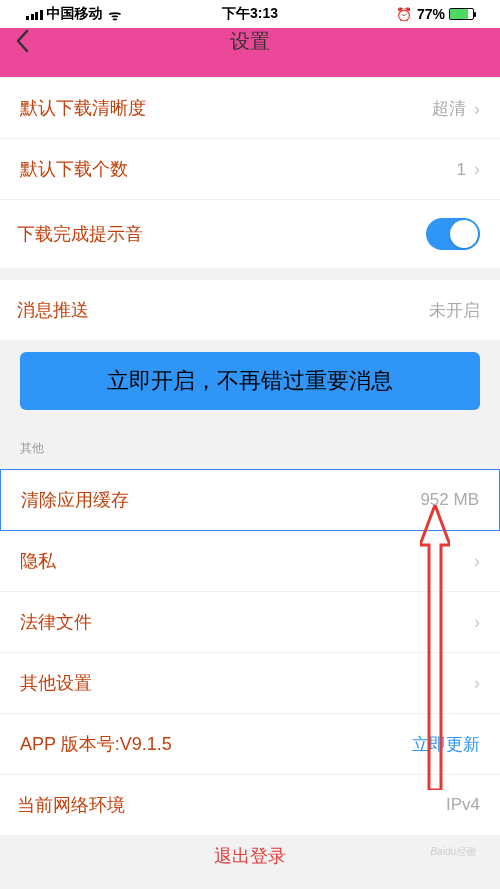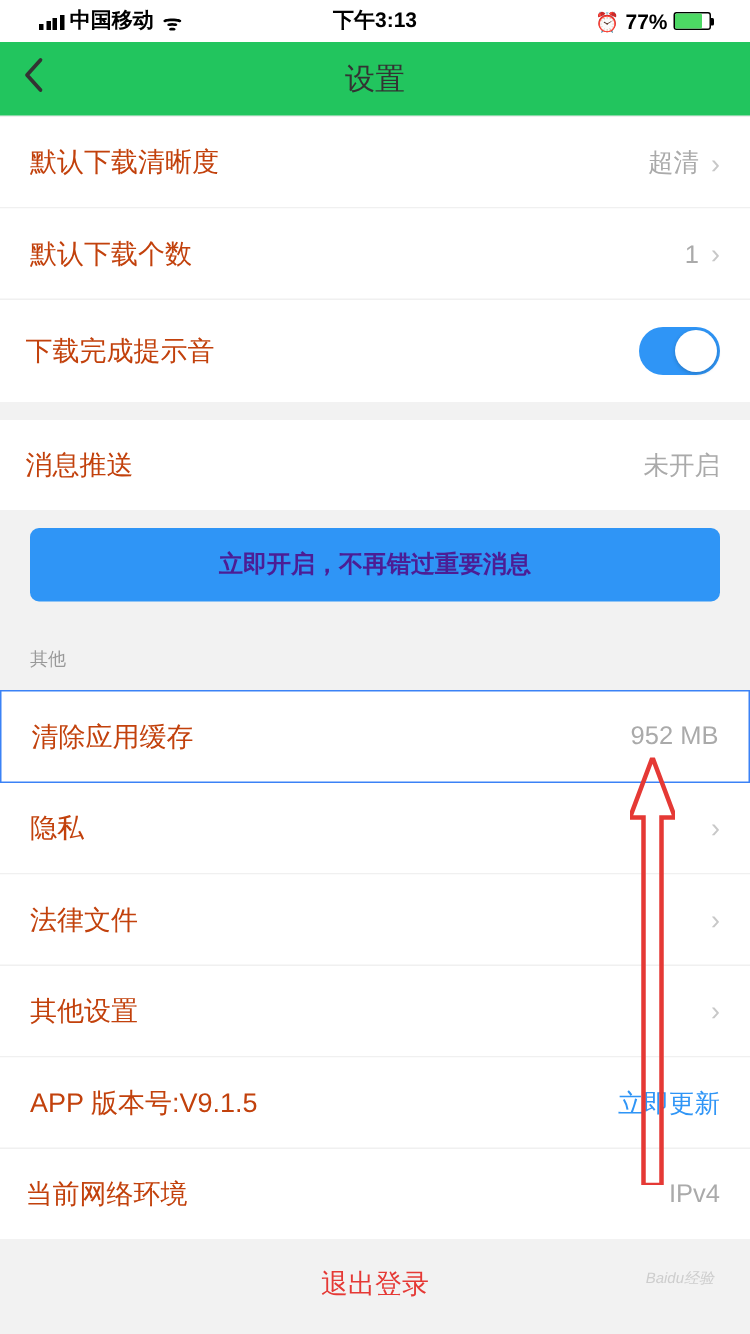--- a/index.html
+++ b/index.html
@@ -80,23 +80,23 @@
       width: 77%;
       height: 100%;
       background: #4cd964;
       border-radius: 1px;
     }
     .alarm-icon {
       font-size: 13px;
     }
     .nav-header {
       height: 50px;
-      background: #22c55e;
-      display: flex;
-      align-items: center;
+      background: #ec4899;
+      display: flex;
+      align-items: flex-start;
       position: relative;
       border-bottom: 1px solid #eee;
     }
     .back-btn {
       padding: 0 15px;
       font-size: 28px;
       font-weight: 300;
       color: #333;
     }
     .nav-title {
@@ -158,26 +158,25 @@
       top: 2px;
       width: 28px;
       height: 28px;
       background: #fff;
       border-radius: 50%;
       box-shadow: 0 1px 3px rgba(0,0,0,0.2);
     }
     .cta-button {
       margin: 12px 20px;
       background: #2f95f6;
-      color: #4c1d95;
+      color: #000000;
       text-align: center;
       padding: 14px;
       border-radius: 6px;
-      font-size: 16px;
-      font-weight: bold;
+      font-size: 22px;
     }
     .section-header {
       padding: 18px 20px 12px;
       color: #999;
       font-size: 12px;
       background: #f2f2f2;
     }
     .highlight-box {
       border: 1px solid #3b82f6;
       position: relative;

